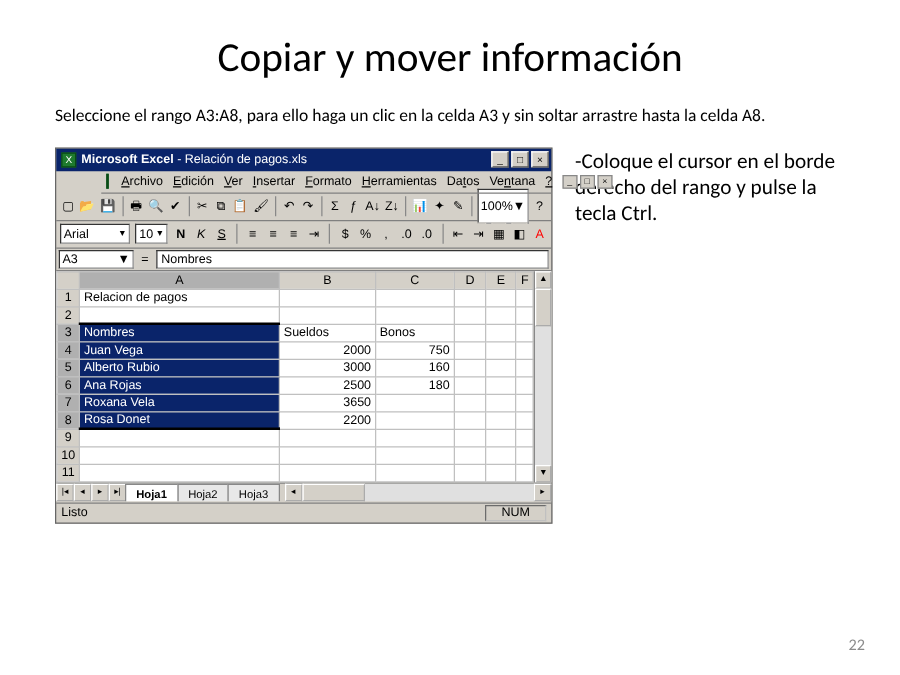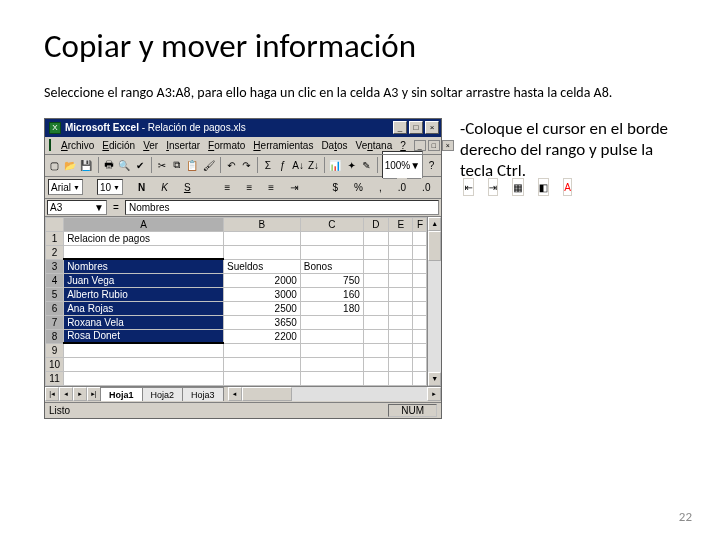--- a/index.html
+++ b/index.html
@@ -9,20 +9,21 @@
     height: 540px;
     background: #fff;
     font-family: Calibri, Arial, sans-serif;
     color: #000;
     position: relative;
   }
   .slide { padding: 20px 44px 0 44px; }
   h1.title {
     font-size: 33px;
     font-weight: 400;
+    text-align: center;
     margin: 6px 0 18px 0;
   }
   .intro {
     font-size: 14px;
     line-height: 1.25;
     margin-bottom: 16px;
   }
   .row { display: flex; gap: 18px; align-items: flex-start; }
   .right { flex: 1; font-size: 17px; line-height: 1.25; }
   .right p { margin: 0 0 14px 0; }
@@ -71,20 +72,21 @@
 
   .menubar {
     height: 18px;
     display: flex;
     align-items: center;
     padding: 0 4px;
     gap: 8px;
     font-size: 10px;
     border-bottom: 1px solid #808080;
     position: relative;
+    margin-left: 36px;
   }
   .menubar .doc-icon {
     width: 12px; height: 12px; background:#1e7a2e; border:1px solid #0a4a16;
     margin-right: 2px;
   }
   .menubar .mitem { cursor: default; }
   .menubar .mitem u { text-decoration: underline; }
   .menubar .mdi { margin-left:auto; display:flex; gap:2px; }
   .mdibtn { width:12px; height:11px; background:#d4d0c8; border:1px solid #888; font-size:7px; text-align:center; line-height:9px;}
 
@@ -109,21 +111,21 @@
     background: #fff;
     font-size: 10px;
     padding: 0 2px;
     display:flex; align-items:center;
   }
 
   .fmtbar {
     height: 22px;
     display:flex; align-items:center;
     padding: 1px 3px;
-    gap: 14px;
+    gap: 4px;
     border-bottom: 1px solid #808080;
   }
   .combo {
     height:16px; background:#fff; border:1px inset #888;
     display:flex; align-items:center; padding:0 2px; font-size:10px;
     justify-content: space-between;
   }
   .combo .arrow { font-size:7px; color:#000; margin-left:2px;}
   .fontbox { width: 84px; }
   .sizebox { width: 36px; }

